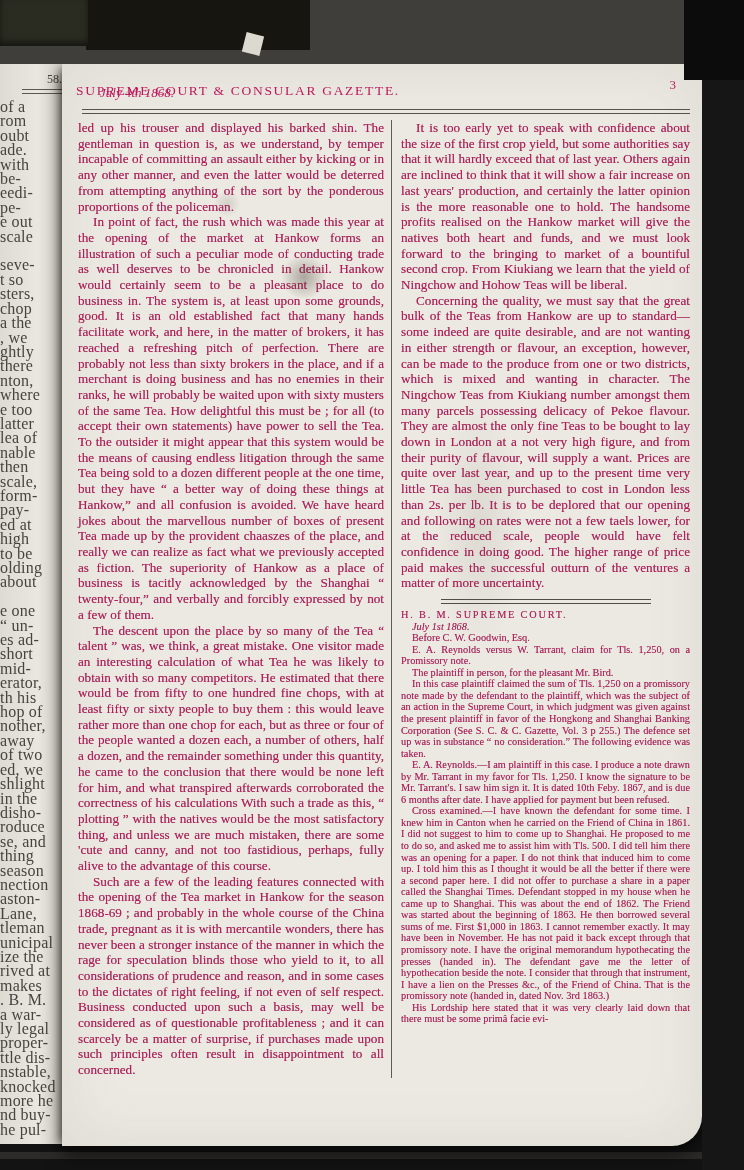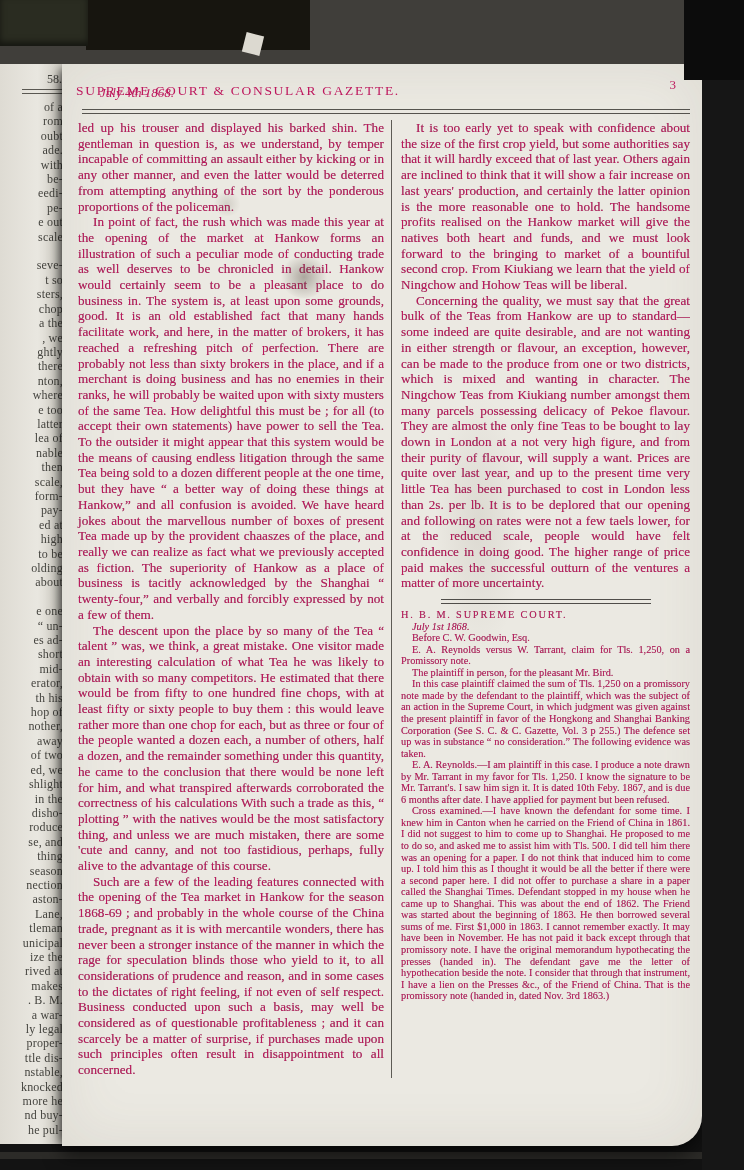--- a/index.html
+++ b/index.html
@@ -14,21 +14,21 @@
               transform:rotate(14deg);z-index:5;}
   .right-strip{position:absolute;right:0;top:0;width:42px;height:1170px;background:#161616;z-index:3;}
   .corner-dark{position:absolute;right:0;top:0;width:60px;height:80px;background:#0c0c0c;z-index:4;}
   .table-line{position:absolute;left:0;top:1152px;width:744px;height:7px;background:#2c2b28;z-index:1;}
   
   .page-under{position:absolute;left:0;top:30px;width:68px;height:1114px;z-index:1;
               background:linear-gradient(90deg,#dedbd3 0%,#e9e7e0 55%,#d4d1c8 90%,#8f8c83 100%);
               color:#45443f;overflow:hidden;}
   .frag-head{margin:42px 6px 2px 0;text-align:right;font-size:12px;padding-left:36px;}
   .frag-rule{margin:1px 4px 6px 22px;height:3px;border-top:1px solid #5a5852;border-bottom:1px solid #5a5852;}
-  .fragments{text-align:right;padding-right:5px;font-size:12px;line-height:14.4px;
+  .fragments{padding-right:5px;font-size:16px;line-height:14.4px;
              letter-spacing:.2px;white-space:nowrap;}
   
   .page{position:absolute;left:62px;top:64px;width:640px;height:1082px;z-index:2;
         background:#ebe9e2;border-bottom-right-radius:30px;border-top-right-radius:4px;
         box-shadow:-7px 0 9px -5px rgba(0,0,0,.5), 0 10px 18px rgba(0,0,0,.55),
                    inset 0 0 60px rgba(95,85,65,.10);
         color:#be185d;overflow:hidden;}
   .hdr{position:relative;height:30px;margin:12px 14px 0 14px;font-size:13px;}
   .hdr-date{position:absolute;left:24px;top:9px;font-style:italic;}
   .hdr-title{position:absolute;left:0;right:0;top:7px;
@@ -171,20 +171,21 @@
 
         <div class="court">
           <p class="sec-head">H. B. M. SUPREME COURT.</p>
           <p class="sec-date">July 1st 1868.</p>
           <p class="sec-before">Before C. W. Goodwin, Esq.</p>
           <p class="case-title">E. A. Reynolds versus W. Tarrant, claim for Tls. 1,250, on a Promissory note.</p>
           <p>The plaintiff in person, for the pleasant Mr. Bird.</p>
           <p>In this case plaintiff claimed the sum of Tls. 1,250 on a promissory note made by the defendant to the plaintiff, which was the subject of an action in the Supreme Court, in which judgment was given against the present plaintiff in favor of the Hongkong and Shanghai Banking Corporation (See S. C. &amp; C. Gazette, Vol. 3 p 255.)  The defence set up was in substance “ no consideration.”  The following evidence was taken.</p>
           <p>E. A. Reynolds.—I am plaintiff in this case.  I produce a note drawn by Mr. Tarrant in my favor for Tls. 1,250.  I know the signature to be Mr. Tarrant's.  I saw him sign it.  It is dated 10th Feby. 1867, and is due 6 months after date.  I have applied for payment but been refused.</p>
           <p>Cross examined.—I have known the defendant for some time.  I knew him in Canton when he carried on the Friend of China in 1861.  I did not suggest to him to come up to Shanghai.  He proposed to me to do so, and asked me to assist him with Tls. 500. I did tell him there was an opening for a paper.  I do not think that induced him to come up.  I told him this as I thought it would be all the better if there were a second paper here.  I did not offer to purchase a share in a paper called the Shanghai Times.  Defendant stopped in my house when he came up to Shanghai.  This was about the end of 1862.  The Friend was started about the beginning of 1863.  He then borrowed several sums of me.  First $1,000 in 1863.  I cannot remember exactly.  It may have been in November. He has not paid it back except through that promissory note.  I have the original memorandum hypothecating the presses (handed in).  The defendant gave me the letter of hypothecation beside the note.  I consider that through that instrument, I have a lien on the Presses &amp;c., of the Friend of China.  That is the promissory note (handed in, dated Nov. 3rd 1863.)</p>
+          <p>His Lordship here stated that it was very clearly laid down that there must be some primâ facie evi-</p>
         </div>
       </div>
     </div>
 
     <div class="stain s1"></div>
     <div class="stain s2"></div>
     <div class="stain s3"></div>
   </div>
 
   <div class="top-band"></div>

